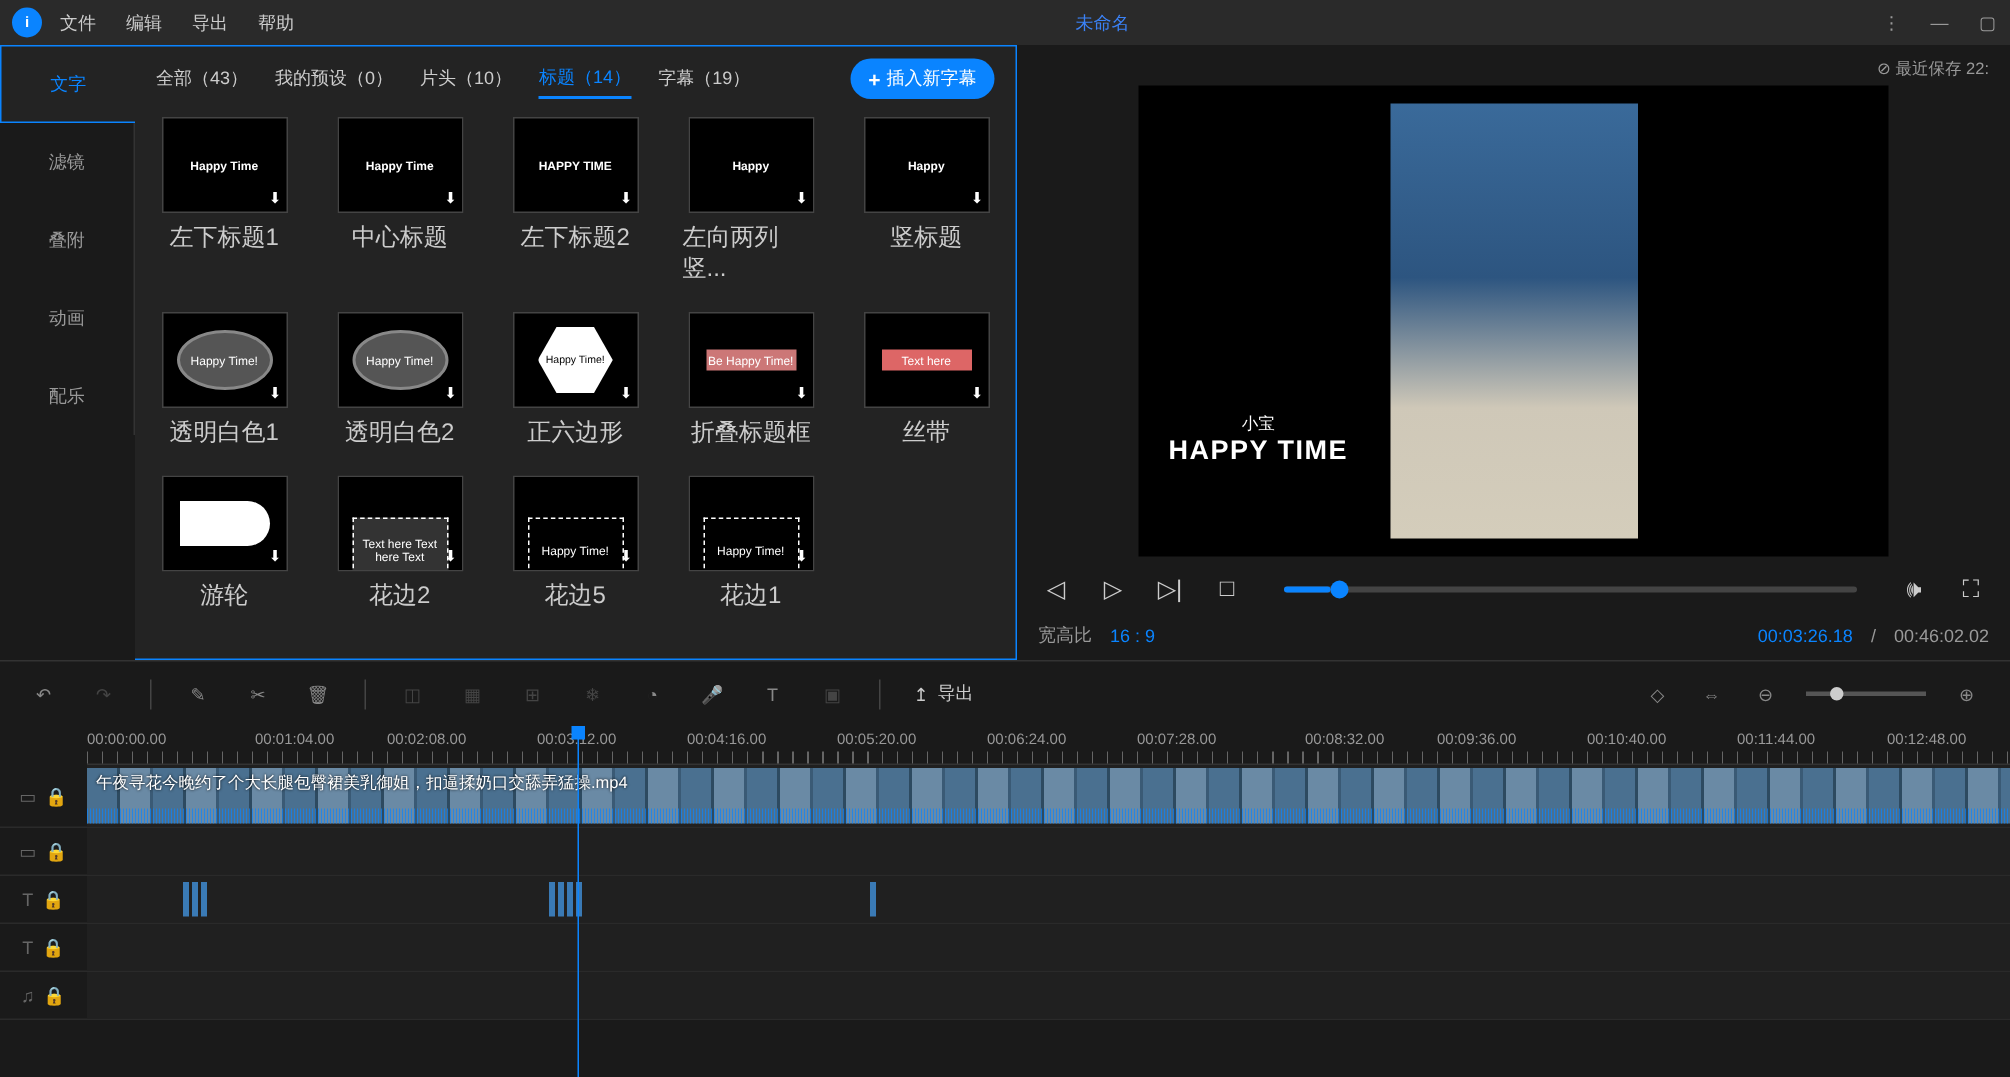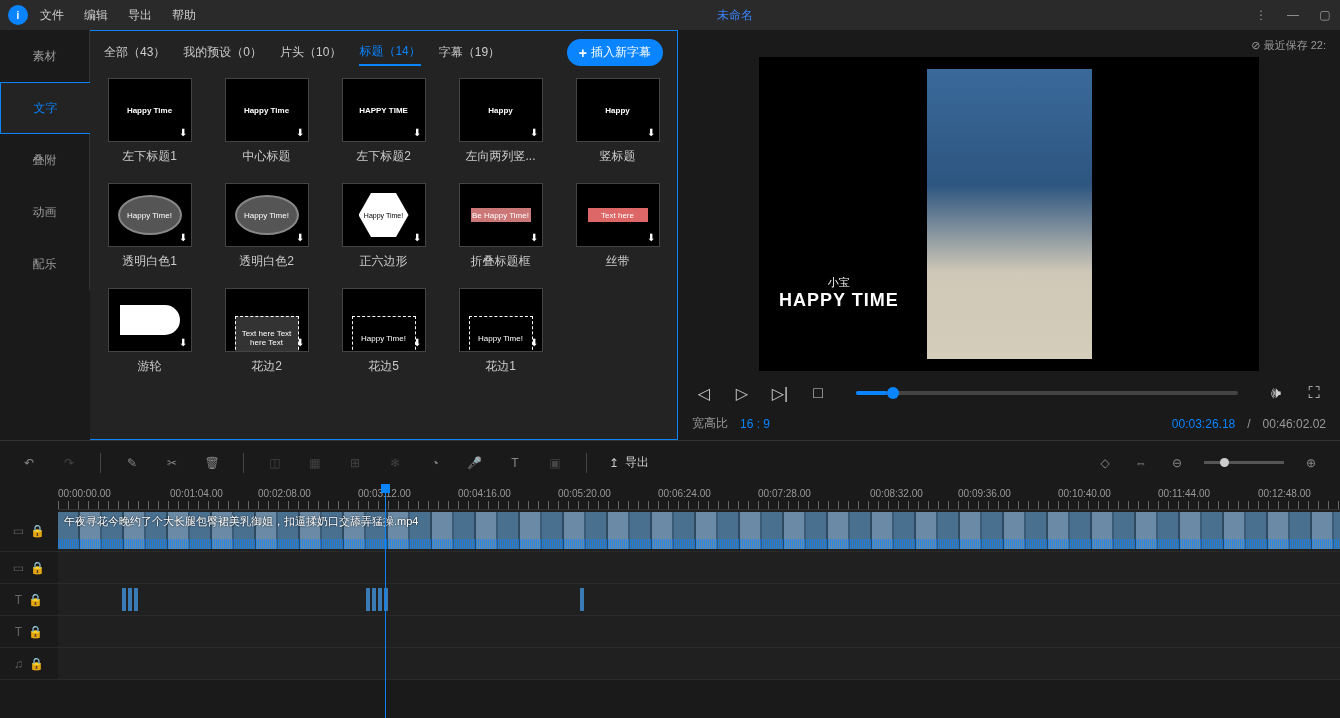--- a/index.html
+++ b/index.html
@@ -25,21 +25,21 @@
 .library { width: 588px; background: #232323; border: 1px solid #0a84ff; border-left:none; padding: 8px 14px; overflow-y: auto; position:relative;}
 .lib-tabs { display: flex; gap: 18px; align-items: center; margin-bottom: 12px; }
 .lib-tab { color: #ccc; cursor: pointer; padding: 4px 0; }
 .lib-tab.active { color: #0a84ff; border-bottom: 2px solid #0a84ff; }
 .insert-btn { background: #0a84ff; color: #fff; padding: 5px 12px; border-radius: 14px; margin-left: auto; display: flex; align-items: center; gap: 4px; cursor: pointer; }
 .insert-btn .plus { font-size: 14px; font-weight: bold; }
 .thumb-grid { display: grid; grid-template-columns: repeat(5, 1fr); gap: 18px 26px; }
 .thumb-item { display: flex; flex-direction: column; align-items: center; gap: 6px; cursor: pointer; }
 .thumb-box { width: 84px; height: 64px; background: #000; border: 1px solid #444; display: flex; align-items: center; justify-content: center; color: #fff; font-size: 8px; position: relative; overflow:hidden; text-align:center;}
 .thumb-box .dl { position: absolute; right: 3px; bottom: 3px; font-size: 10px; }
-.thumb-label { color: #ccc; font-size: 12px; }
+.thumb-label { color: #ccc; font-size: 16px; }
 
 
 .preview { flex: 1; background: #1a1a1a; display: flex; flex-direction: column; padding: 8px 14px; }
 .save-status { text-align: right; color: #999; font-size: 11px; margin-bottom: 4px; }
 .video-area { flex: 1; background: #000; display: flex; align-items: center; justify-content: center; position: relative; margin: 0 auto; width: 500px; }
 .video-frame { width: 165px; height: 290px; background: linear-gradient(180deg, #3a6a9a 0%, #2d5580 40%, #cfc8b8 70%, #d4cdbb 100%); position:relative; }
 .video-overlay { position: absolute; left: 20px; bottom: 60px; color: #fff; font-weight: bold; }
 .video-overlay .sub { font-size: 11px; font-weight: normal; text-align:center;}
 .video-overlay .main-t { font-size: 18px; letter-spacing: 1px; }
 .play-controls { display: flex; align-items: center; gap: 14px; padding: 10px 0; }
@@ -97,22 +97,22 @@
   <div class="win-controls">
     <div class="win-btn">⋮</div>
     <div class="win-btn">—</div>
     <div class="win-btn">▢</div>
   </div>
 </div>
 
 <div class="main">
 
   <div class="sidebar">
-    <div class="side-item">素材</div>
     <div class="side-item active">文字</div>
+    <div class="side-item">滤镜</div>
     <div class="side-item">叠附</div>
     <div class="side-item">动画</div>
     <div class="side-item">配乐</div>
   </div>
 
   <div class="library">
     <div class="lib-tabs">
       <div class="lib-tab">全部（43）</div>
       <div class="lib-tab">我的预设（0）</div>
       <div class="lib-tab">片头（10）</div>

